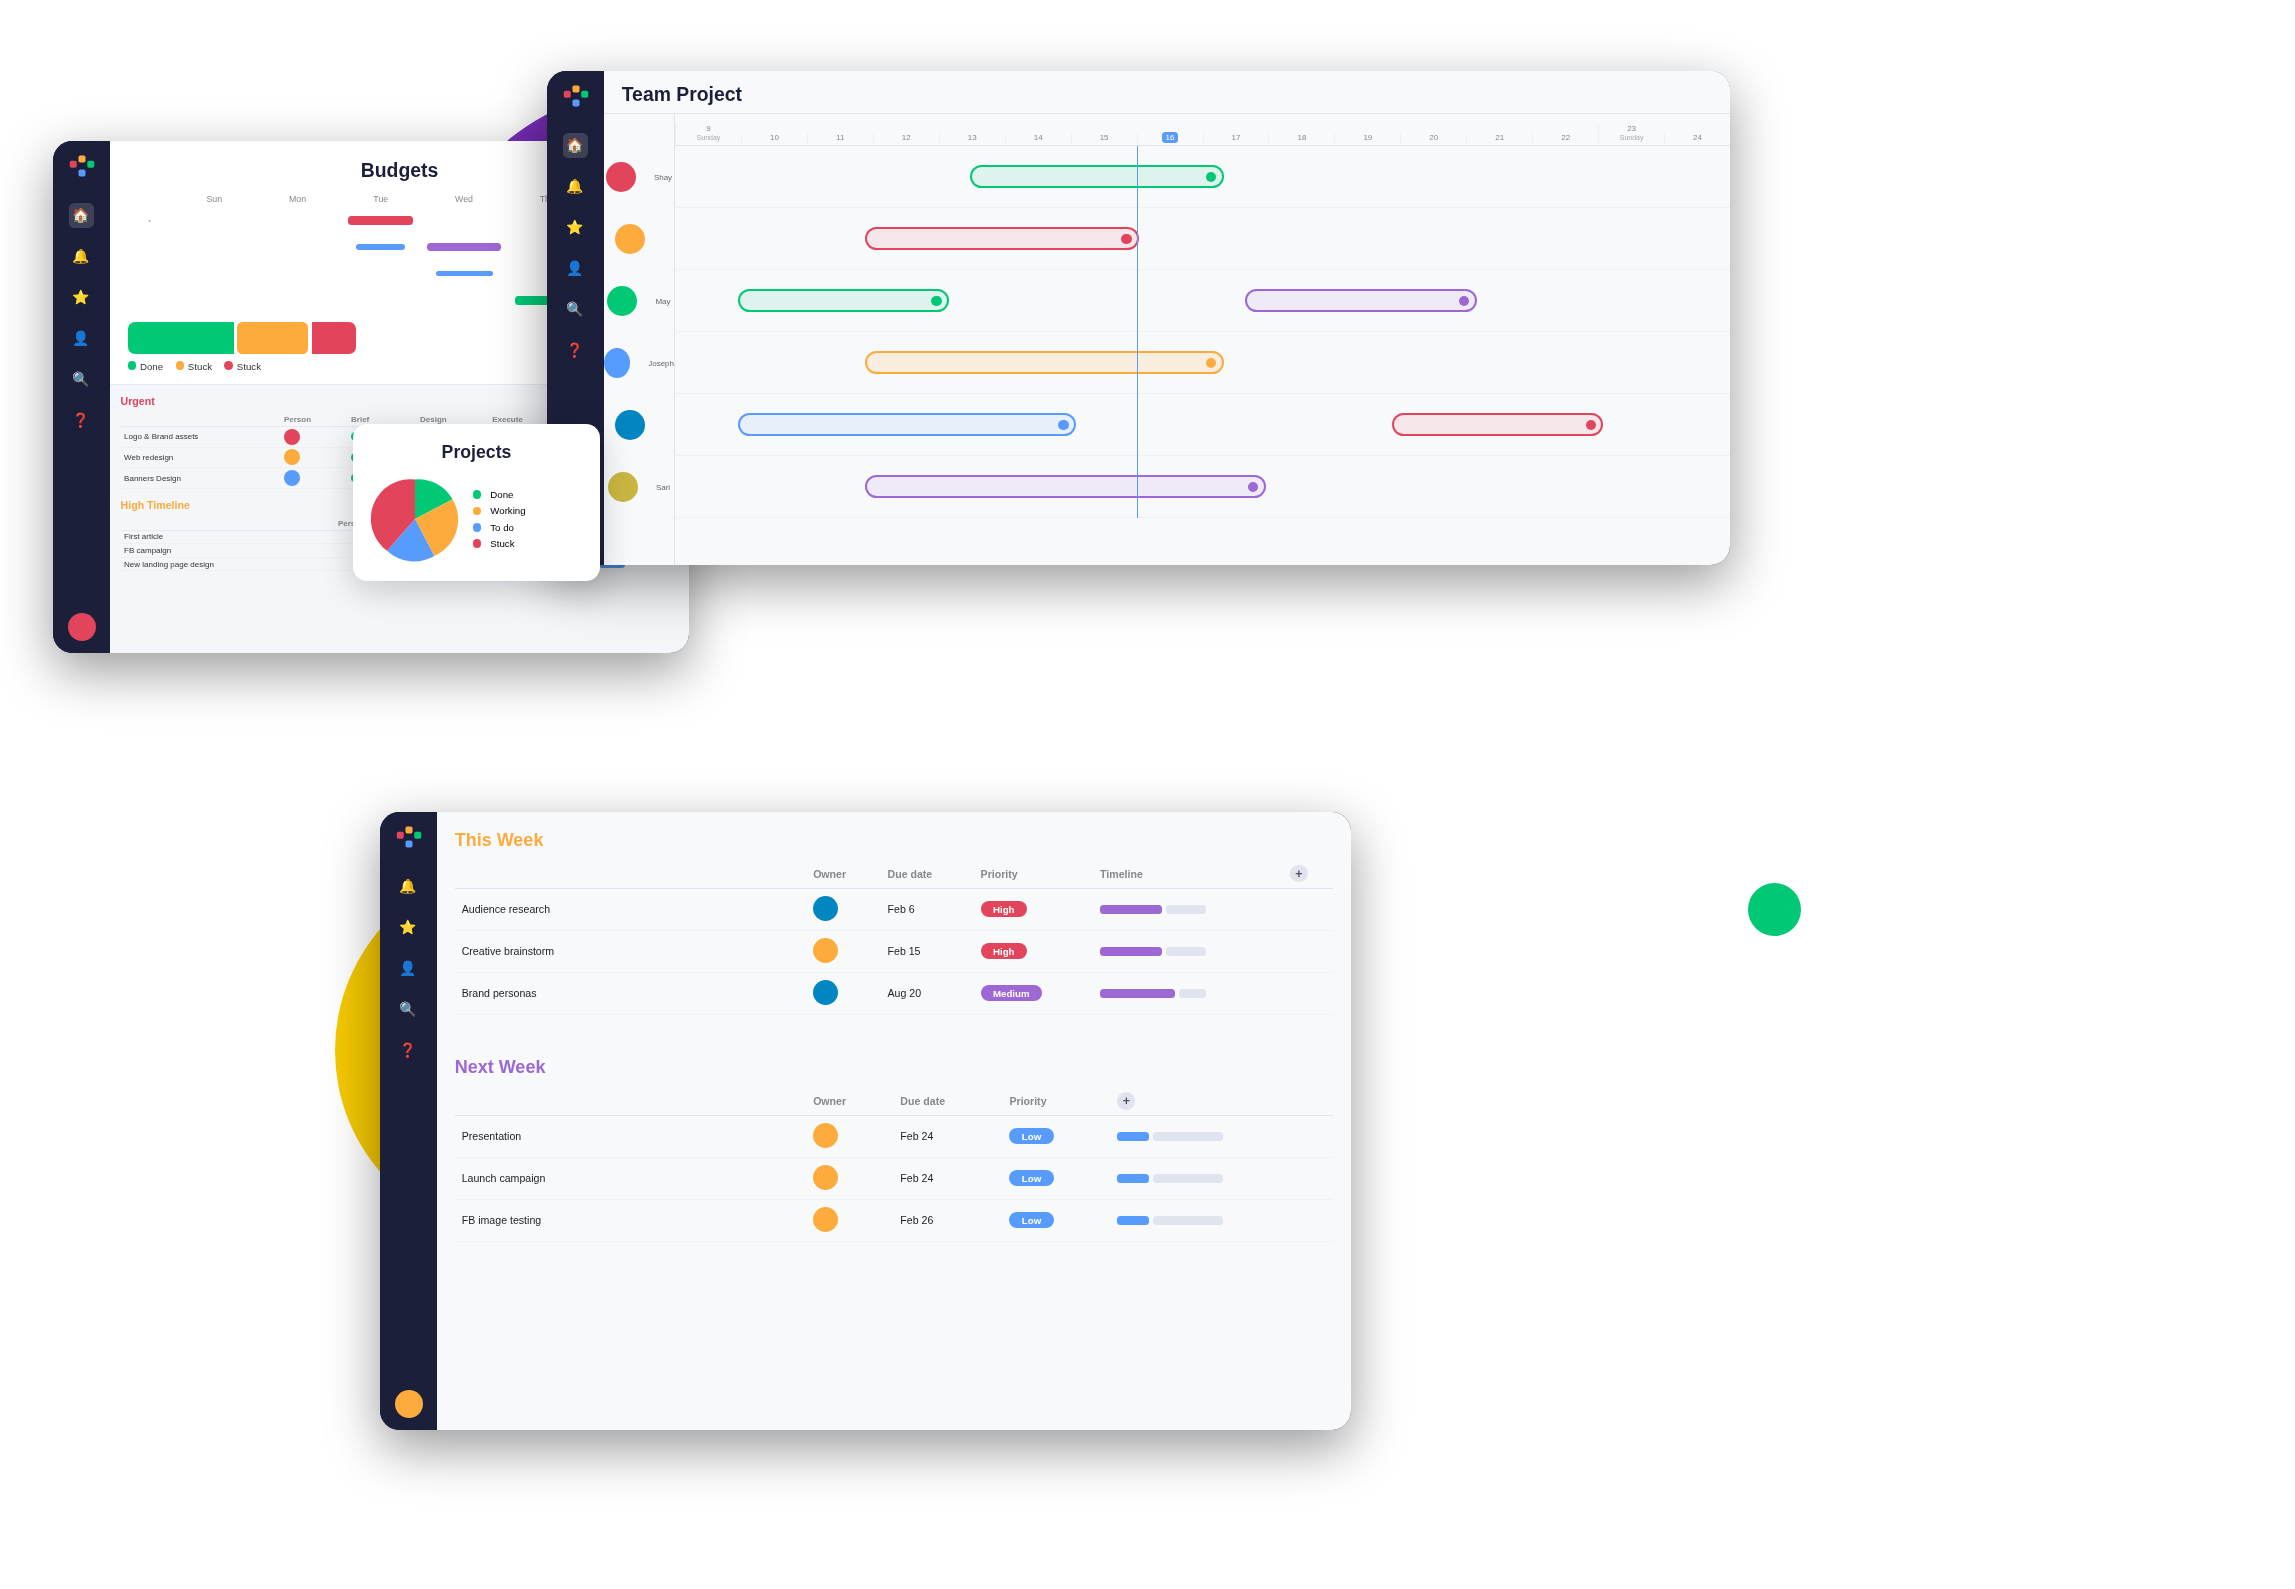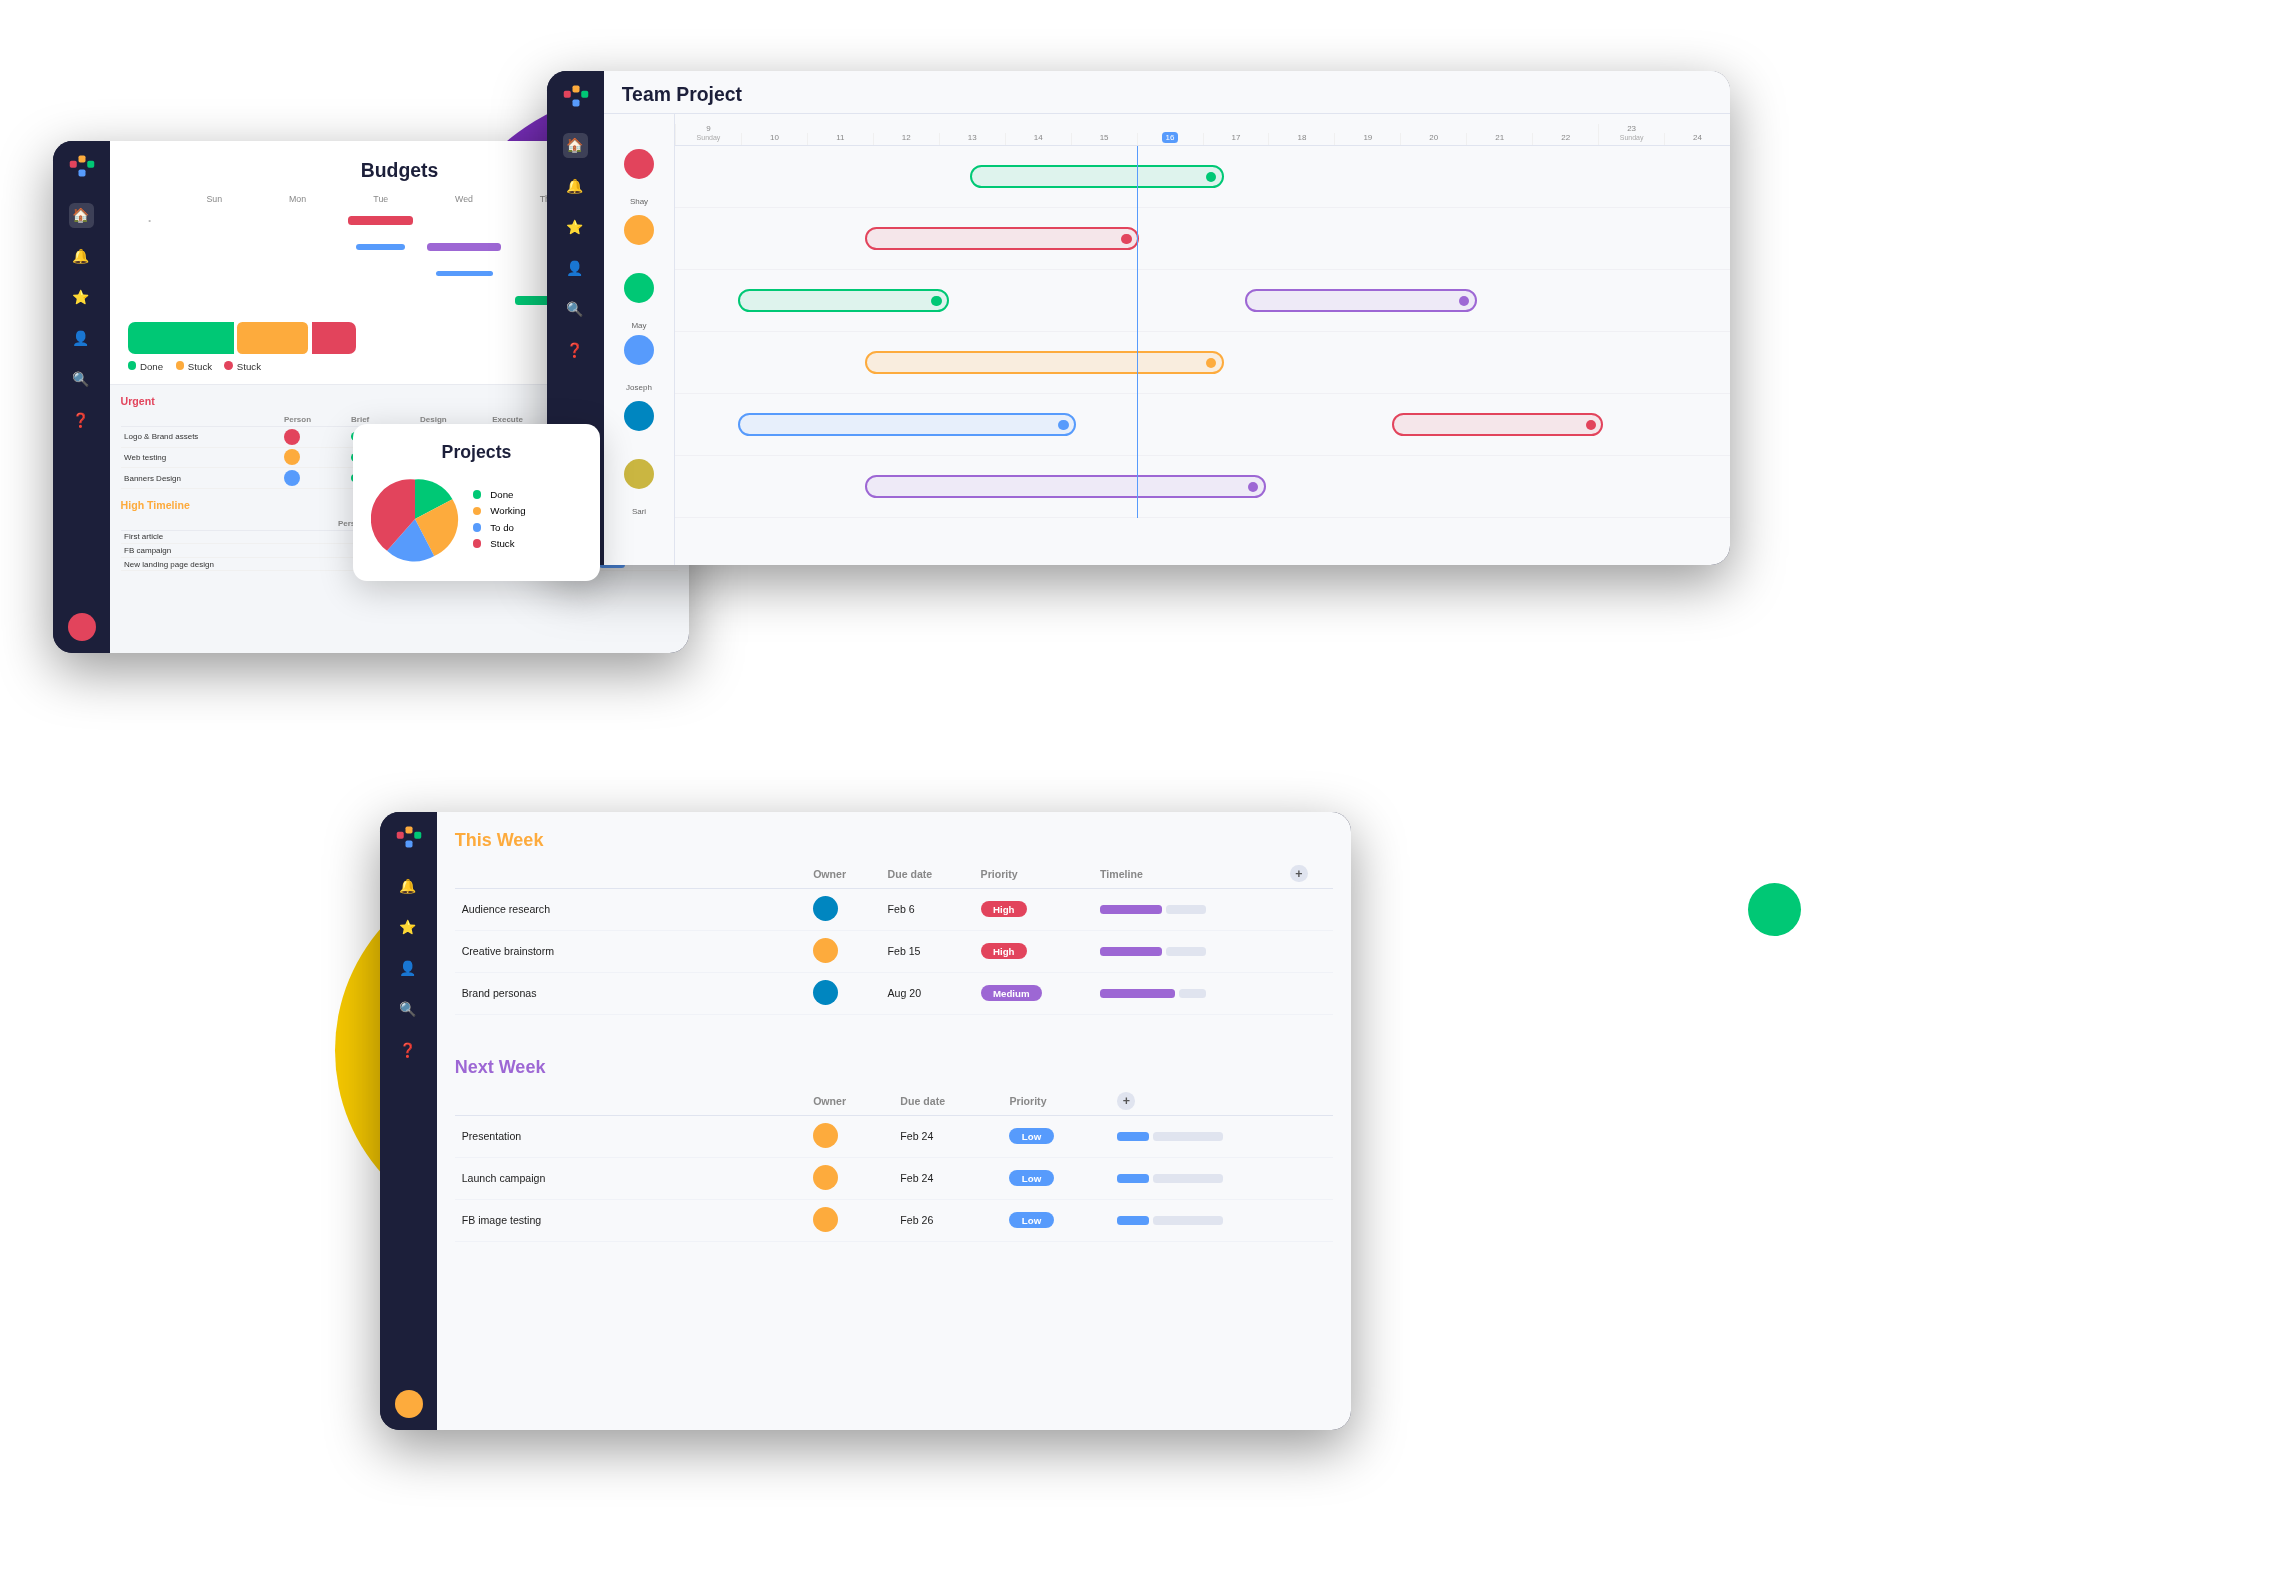--- a/index.html
+++ b/index.html
@@ -316,21 +316,21 @@
       width: 71px;
       flex-shrink: 0;
       border-right: 0.9px solid #e0e4ef;
       display: flex;
       flex-direction: column;
       padding-top: 32px;
     }
     .gantt-person {
       height: 62px;
       display: flex;
-      flex-direction: column;
+      flex-direction: row;
       align-items: center;
       justify-content: center;
       gap: 18px;
     }
     .gantt-avatar {
       width: 30px;
       height: 30px;
       border-radius: 50%;
       background: #ddd;
     }
@@ -626,21 +626,21 @@
                   <div class="gantt-avatar av-pink" style="width:16px;height:16px;"></div>
                 </td>
               <td><span class="status-pill pill-done">Done</span></td>
               <td><span class="status-pill pill-done">Done</span></td>
               <td><span class="status-pill pill-working">Working</span></td>
               <td>
                   <div style="width:44px;height:7px;background:#9d67d4;border-radius:3.5px;"></div>
                 </td>
             </tr>
             <tr>
-              <td>Web testing</td>
+              <td>Web redesign</td>
               <td>
                   <div class="gantt-avatar av-orange" style="width:16px;height:16px;"></div>
                 </td>
               <td><span class="status-pill pill-done">Done</span></td>
               <td><span class="status-pill pill-stuck">Stuck</span></td>
               <td><span class="status-pill pill-stuck">Stuck</span></td>
               <td>
                   <div style="width:44px;height:7px;background:#9d67d4;border-radius:3.5px;"></div>
                 </td>
             </tr>

